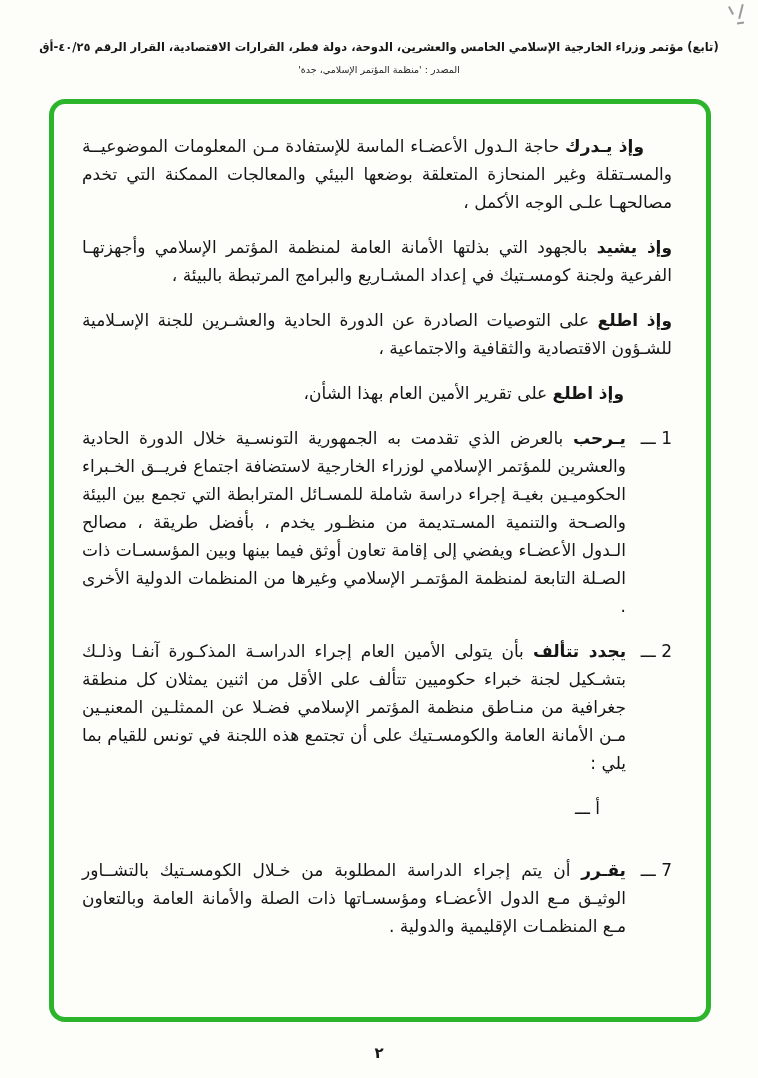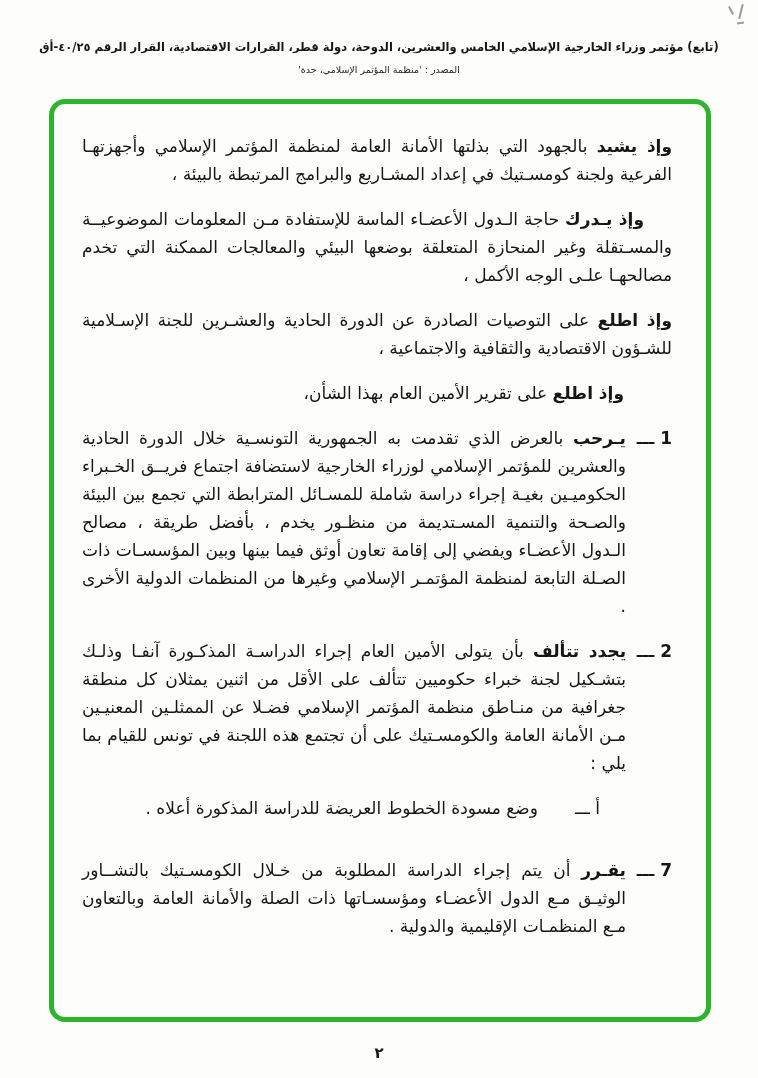--- a/index.html
+++ b/index.html
@@ -49,21 +49,21 @@
   .para .lead, .item .lead { font-weight: bold; }
   .indent-sm { text-indent: 28px; }
   .indent-lg { text-indent: 48px; }
 
   .item {
     display: flex;
     margin: 0 0 17px;
     font-size: 17px;
     line-height: 28px;
   }
-  .item .marker { flex: 0 0 46px; font-weight: bold; white-space: nowrap; }
+  .item .marker { flex: 0 0 46px; font-weight: normal; white-space: nowrap; }
   .item .itext { flex: 1; margin: 0; text-align: justify; }
 
   .sub { margin-right: 72px; }
   .sub .marker { flex: 0 0 62px; font-weight: normal; }
 
   .page-number {
     position: absolute; bottom: 16px; left: 0; right: 0;
     text-align: center;
     font-size: 15px; font-weight: bold;
   }
@@ -79,28 +79,28 @@
       <i class="s3"></i>
   </div>
 
   <div class="doc-header">
     <div class="line1">(تابع) مؤتمر وزراء الخارجية الإسلامي الخامس والعشرين، الدوحة، دولة قطر، القرارات الاقتصادية، القرار الرقم ٤٠/٢٥-أق</div>
     <div class="line2">المصدر :  'منظمة المؤتمر الإسلامي، جدة'</div>
   </div>
 
   <div class="content-box">
 
+    <p class="para indent-sm">
+      <span class="lead">وإذ يـدرك</span>
+      <span>حاجة الـدول الأعضـاء الماسة للإستفادة مـن المعلومات الموضوعيــة والمسـتقلة وغير المنحازة المتعلقة بوضعها البيئي والمعالجات الممكنة التي تخدم مصالحهـا علـى الوجه الأكمل ،</span>
+    </p>
+
     <p class="para">
       <span class="lead">وإذ يشيد</span>
       <span>بالجهود التي بذلتها الأمانة العامة لمنظمة المؤتمر الإسلامي وأجهزتهـا الفرعية ولجنة كومسـتيك في إعداد المشـاريع والبرامج المرتبطة بالبيئة ،</span>
-    </p>
-
-    <p class="para indent-sm">
-      <span class="lead">وإذ يـدرك</span>
-      <span>حاجة الـدول الأعضـاء الماسة للإستفادة مـن المعلومات الموضوعيــة والمسـتقلة وغير المنحازة المتعلقة بوضعها البيئي والمعالجات الممكنة التي تخدم مصالحهـا علـى الوجه الأكمل ،</span>
     </p>
 
     <p class="para">
       <span class="lead">وإذ اطلع</span>
       <span>على التوصيات الصادرة عن الدورة الحادية والعشـرين للجنة الإسـلامية للشـؤون الاقتصادية والثقافية والاجتماعية ،</span>
     </p>
 
     <p class="para indent-lg">
       <span class="lead">وإذ اطلع</span>
       <span>على تقرير الأمين العام بهذا الشأن،</span>
@@ -117,21 +117,20 @@
     <div class="item">
       <span class="marker">2 ـــ</span>
       <p class="itext">
         <span class="lead">يجدد تتألف</span>
         <span>بأن يتولى الأمين العام إجراء الدراسـة المذكـورة آنفـا وذلـك بتشـكيل لجنة خبراء حكوميين تتألف على الأقل من اثنين يمثلان كل منطقة جغرافية من منـاطق منظمة المؤتمر الإسلامي فضـلا عن الممثلـين المعنيـين مـن الأمانة العامة والكومسـتيك على أن تجتمع هذه اللجنة في تونس للقيام بما يلي :</span>
       </p>
     </div>
 
     <div class="item sub">
       <span class="marker">أ ـــ</span>
-      <p class="itext">وضع مسودة الخطوط العريضة للدراسة المذكورة أعلاه .</p>
     </div>
 
     <div class="item sub">
     </div>
 
     <div class="item">
       <span class="marker">7 ـــ</span>
       <p class="itext">
         <span class="lead">يقـرر</span>
         <span>أن يتم إجراء الدراسة المطلوبة من  خـلال الكومسـتيك بالتشــاور الوثيـق مـع الدول الأعضـاء ومؤسسـاتها ذات الصلة والأمانة العامة وبالتعاون مـع المنظمـات الإقليمية والدولية .</span>

